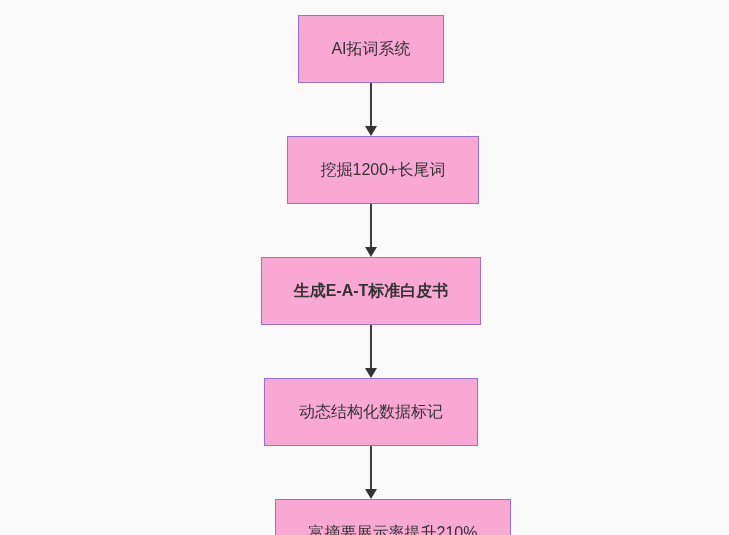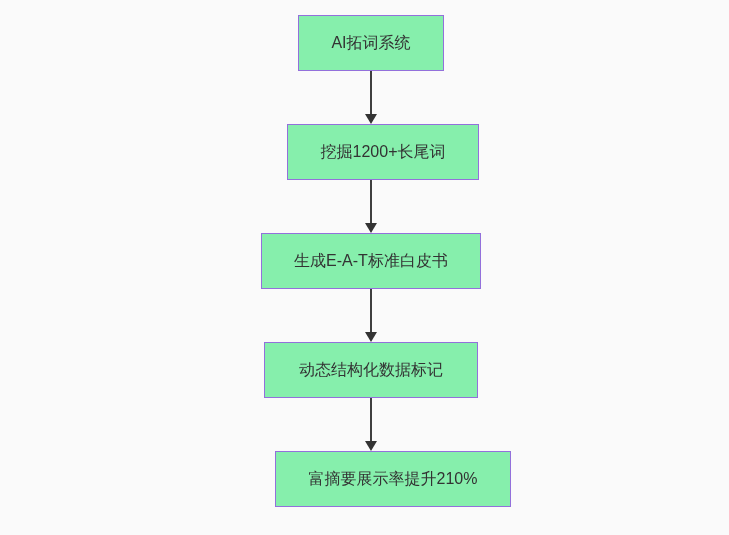--- a/index.html
+++ b/index.html
@@ -20,34 +20,34 @@
     position: absolute;
     left: 253px;
     top: 15px;
     width: 236px;
     display: flex;
     flex-direction: column;
     align-items: center;
   }
   .node {
     box-sizing: border-box;
-    height: 56px;
-    background: #86efac;
+    height: 68px;
+    background: #f9a8d4;
     border: 1px solid #9370db;
     display: flex;
     align-items: center;
     justify-content: center;
     font-size: 16px;
     color: #333333;
     text-align: center;
     white-space: nowrap;
   }
   .node-1 { width: 146px; }
   .node-2 { width: 192px; margin-left: 24px; }
-  .node-3 { width: 220px; }
+  .node-3 { width: 220px; font-weight: bold; }
   .node-4 { width: 214px; font-family: Liberation Mono, monospace; }
   .node-5 { width: 236px; margin-left: 44px; }
   .arrow {
     height: 53px;
     display: flex;
     flex-direction: column;
     align-items: center;
     justify-content: flex-end;
   }
   .arrow-line {

